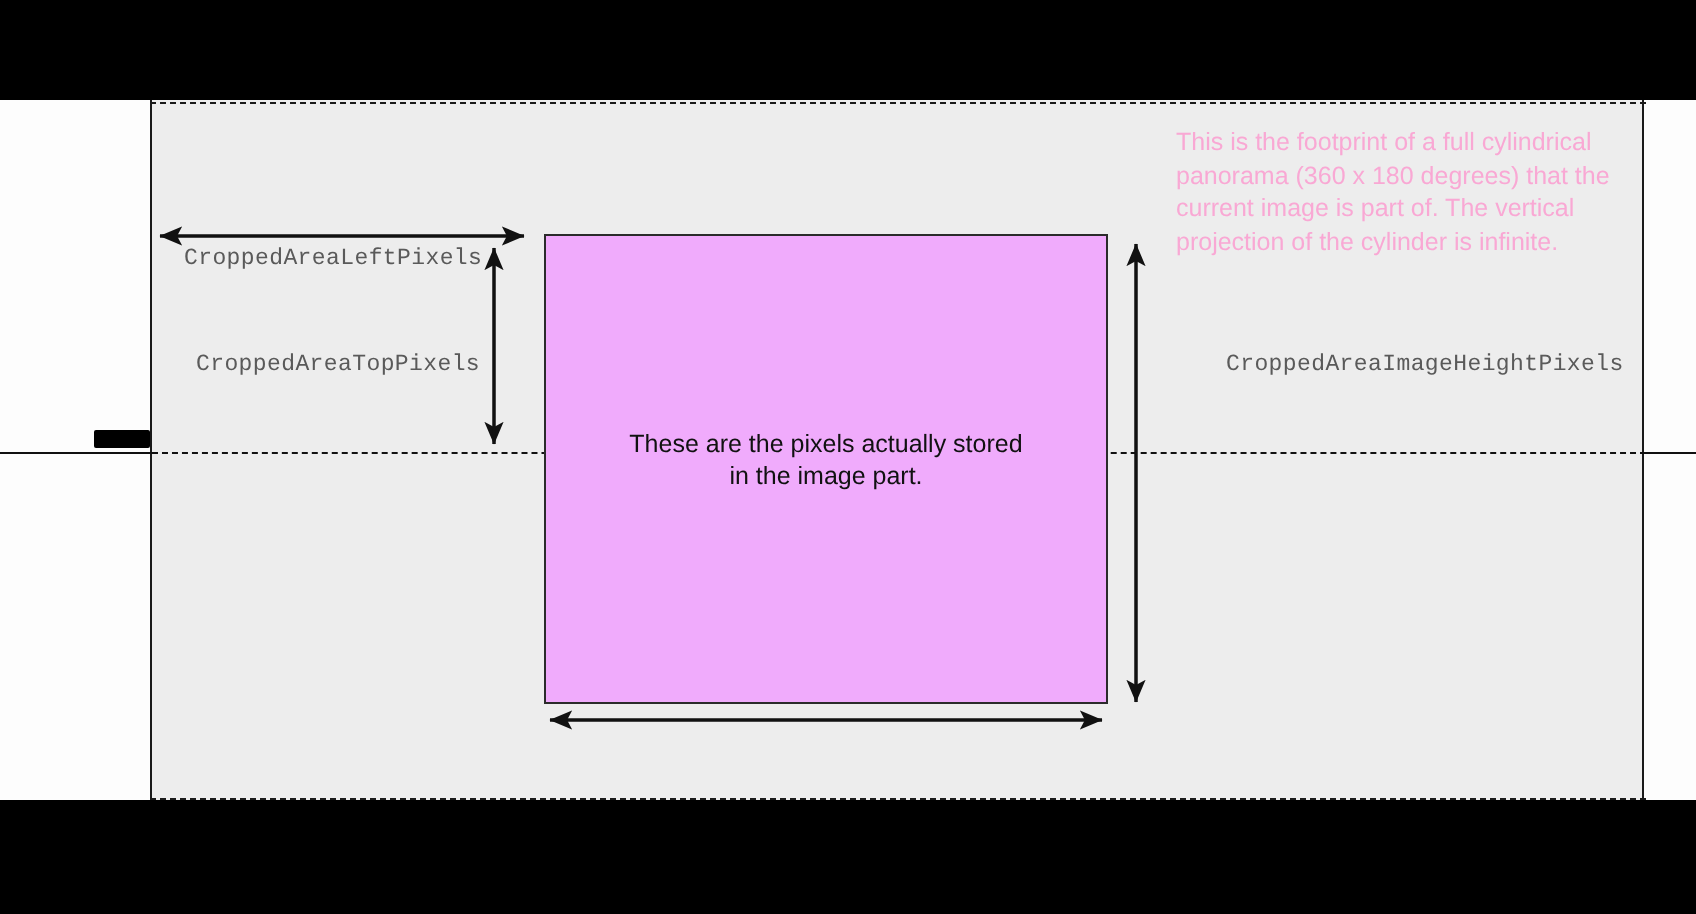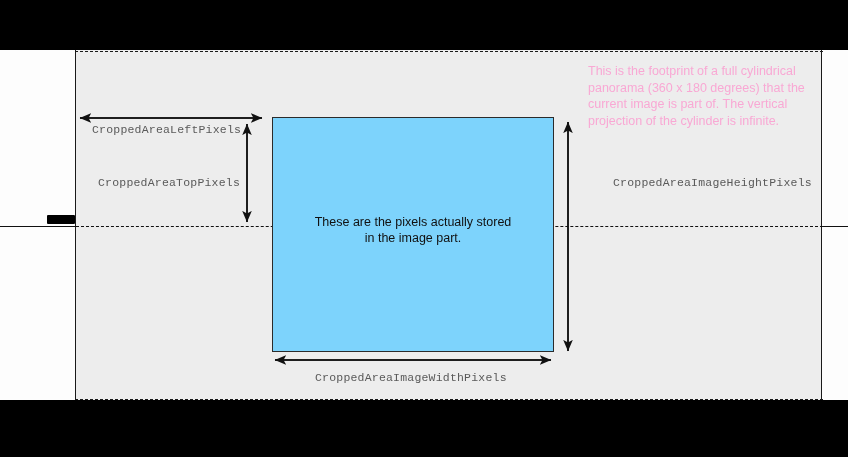--- a/index.html
+++ b/index.html
@@ -86,21 +86,21 @@
     border-radius: 1px;
   }
 
   
   .stored-rect {
     position: absolute;
     left: 272px;
     top: 117px;
     width: 282px;
     height: 235px;
-    background: #7dd3fc;
+    background: #f0abfc;
     border: 1.8px solid #2b2b2b;
     box-sizing: border-box;
   }
   .stored-rect-label {
     position: absolute;
     left: 0;
     top: 96px;
     width: 100%;
     text-align: center;
     font-size: 12.5px;
@@ -164,21 +164,20 @@
       <span>These are the pixels actually stored</span><br>
       <span>in the image part.</span>
     </div>
   </div>
 
   <div class="desc-block">This is the footprint of a full cylindrical panorama (360 x 180 degrees) that the current image is part of.  The vertical projection of the cylinder is infinite.</div>
 
   <div class="measure-label left-px">CroppedAreaLeftPixels</div>
   <div class="measure-label top-px">CroppedAreaTopPixels</div>
   <div class="measure-label img-h">CroppedAreaImageHeightPixels</div>
-  <div class="measure-label img-w">CroppedAreaImageWidthPixels</div>
 
   <svg class="arrow-layer" width="848" height="457" viewBox="0 0 848 457" xmlns="http://www.w3.org/2000/svg">
     <defs>
       <marker id="ah" markerWidth="9" markerHeight="9" refX="7.4" refY="3.2" orient="auto" markerUnits="strokeWidth">
         <path d="M0,0 L7.6,3.2 L0,6.4 L1.7,3.2 z" fill="#111111"></path>
       </marker>
       <marker id="ah2" markerWidth="9" markerHeight="9" refX="7.4" refY="3.2" orient="auto" markerUnits="strokeWidth">
         <path d="M0,0 L7.6,3.2 L0,6.4 L1.7,3.2 z" fill="#111111"></path>
       </marker>
     </defs>

